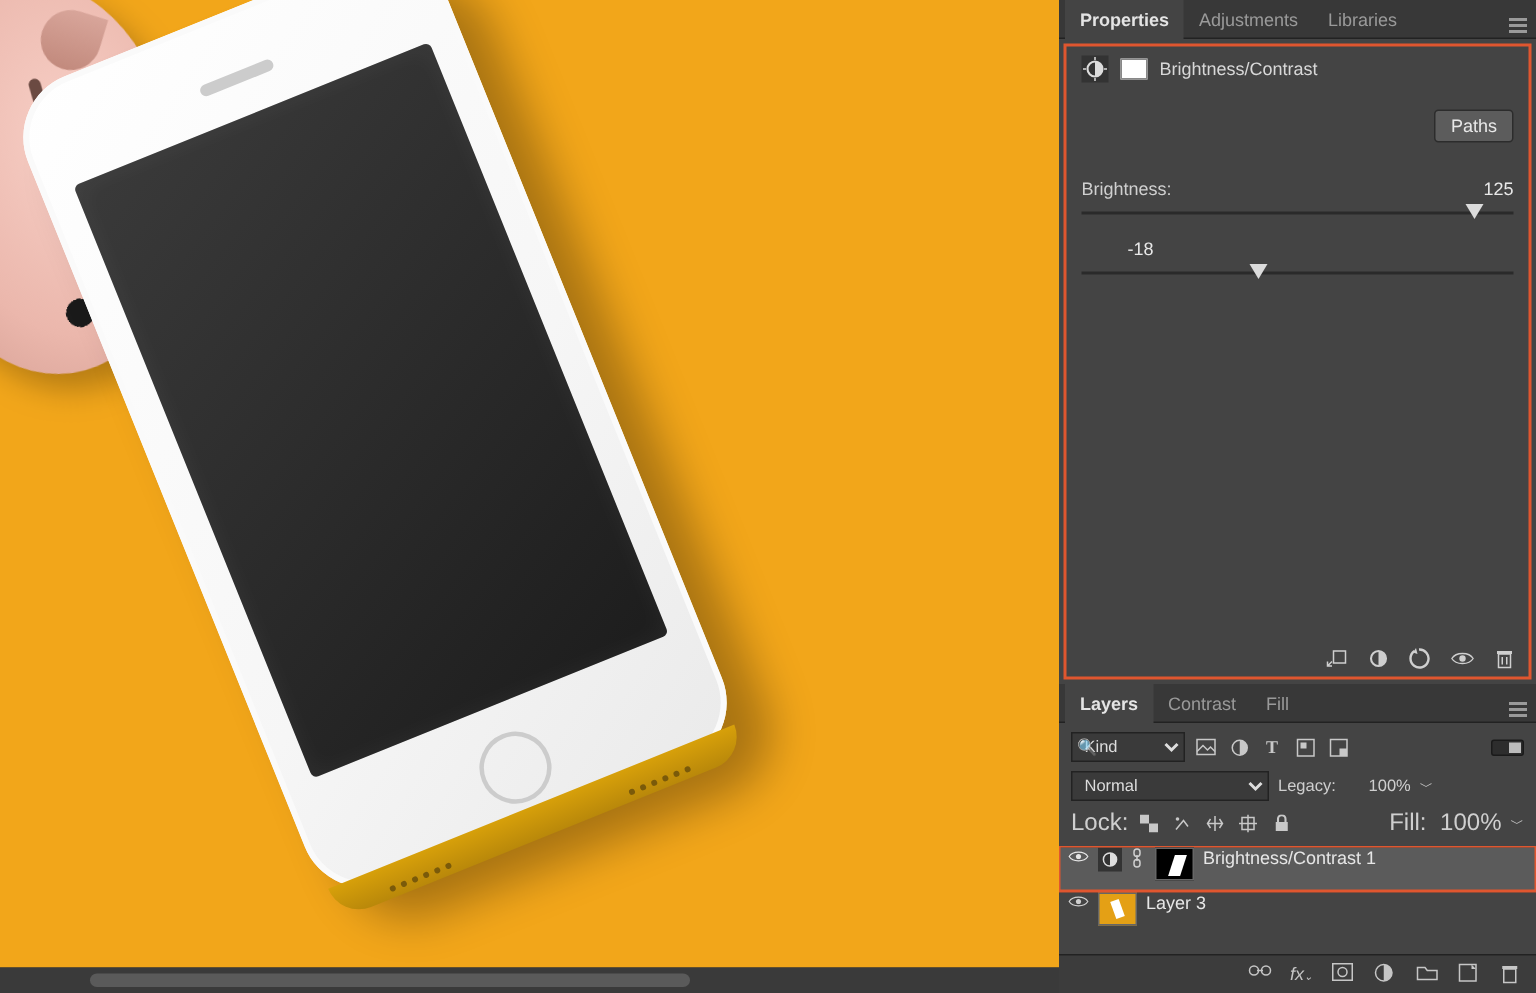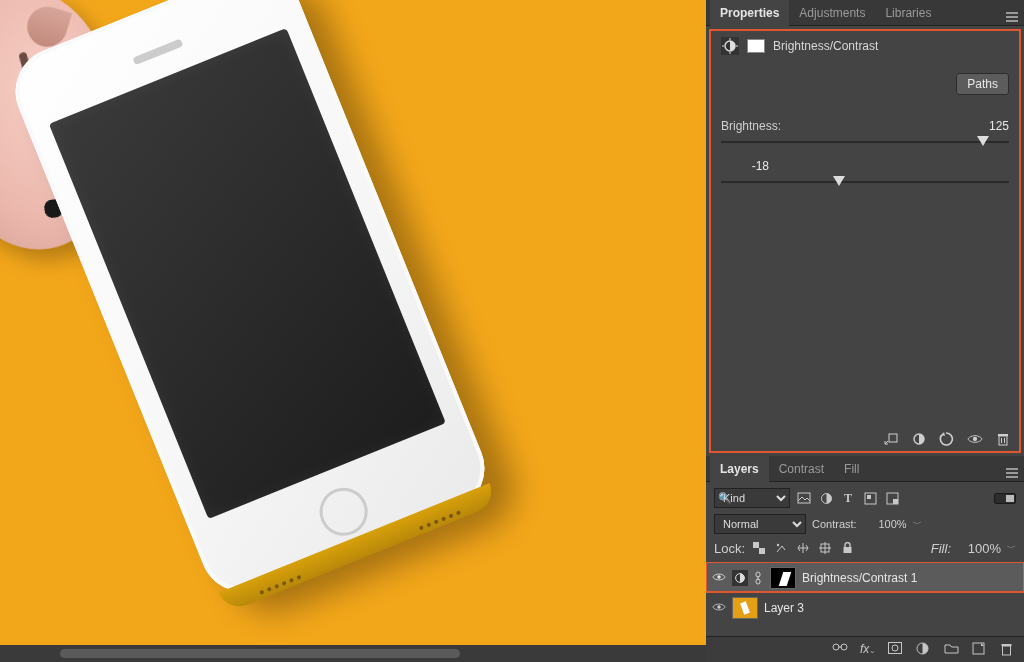--- a/index.html
+++ b/index.html
@@ -52,24 +52,24 @@
   .layers-panel{ flex:1; background:#444444; display:flex; flex-direction:column;}
   .layers-filter{ display:flex; align-items:center; gap:6px; padding:6px 8px;}
   .select{ background:#3a3a3a; border:1px solid #222; color:#ddd; height:20px; font-size:11px; padding:0 4px;}
   .icon-btn{ width:16px; height:16px; color:#c8c8c8; display:inline-flex; align-items:center; justify-content:center;}
   .filter-toggle{ margin-left:auto; width:22px; height:11px; background:#2d2d2d; border:1px solid #1a1a1a; border-radius:2px; position:relative;}
   .filter-toggle::after{content:"";position:absolute;right:1px;top:1px;width:8px;height:7px;background:#bbb;}
   .row2{ display:flex; align-items:center; gap:6px; padding:0 8px 6px 8px;}
   .row2 .lbl{ color:#cfcfcf; font-size:11px;}
   .pct{ width:44px; text-align:right;}
   .lock-row{ display:flex; align-items:center; gap:6px; padding:0 8px 6px 8px;}
-  .lock-row .lbl{color:#cfcfcf;font-size:13px;}
+  .lock-row .lbl{color:#cfcfcf;font-size:16px;}
   .lock-icons{ display:flex; gap:6px;}
   .layer-list{ flex:1; overflow:auto;}
-  .layer{ display:flex; align-items:center; height:30px; padding:0 6px; gap:6px; border-top:1px solid #393939;}
+  .layer{ display:flex; align-items:flex-start; height:30px; padding:0 6px; gap:6px; border-top:1px solid #393939;}
   .layer.selected{ background:#5b5b5b; outline:2px solid #e0562f; outline-offset:-1px;}
   .eye{ width:14px; height:14px; }
   .thumb{ width:26px; height:22px; border:1px solid #666; background:#222; display:inline-flex; align-items:center; justify-content:center;}
   .thumb.yellow{ background:#e4a015;}
   .thumb.checker{ background: repeating-conic-gradient(#bbb 0 25%, #888 0 50%) 50% / 8px 8px;}
   .thumb.mask{ background:#000; position:relative;}
   .thumb.mask::after{content:"";position:absolute;left:10px;top:4px;width:8px;height:14px;background:#fff;transform:skewX(-18deg);}
   .link-ico{ width:10px; color:#cfcfcf;}
   .layer-name{ color:#e6e6e6;}
   .layers-footer{ height:26px; background:#3c3c3c; border-top:1px solid #222; display:flex; align-items:center; justify-content:flex-end; gap:12px; padding:0 8px;}
@@ -241,24 +241,24 @@
       <span class="icon-btn">
           <svg width="13" height="13">
             <rect x="1" y="1" width="11" height="11" fill="none" stroke="#c8c8c8"></rect>
             <rect x="7" y="7" width="5" height="5" fill="#c8c8c8"></rect>
           </svg>
         </span>
       <span class="filter-toggle"></span>
     </div>
 
     <div class="row2">
-      <select class="select" style="width:92px;">
+      <select class="select" style="width:132px;">
         <option>Normal</option>
       </select>
-      <span class="lbl">Contrast:</span>
+      <span class="lbl">Legacy:</span>
       <span class="lbl pct">100%</span>
       <span class="chev">﹀</span>
     </div>
 
     <div class="lock-row">
       <span class="lbl">Lock:</span>
       <span class="lock-icons">
         <span class="icon-btn">
             <svg width="12" height="12">
               <rect width="12" height="12" fill="none"></rect>
@@ -284,21 +284,21 @@
               <line x1="0" y1="6" x2="12" y2="6" stroke="#c8c8c8"></line>
             </svg>
           </span>
         <span class="icon-btn">
             <svg width="11" height="12">
               <rect x="1.5" y="5" width="8" height="6" fill="#c8c8c8"></rect>
               <path d="M3 5V3a2.5 2.5 0 015 0v2" fill="none" stroke="#c8c8c8" stroke-width="1.4"></path>
             </svg>
           </span>
       </span>
-      <span class="lbl" style="margin-left:auto;font-style:italic;">Fill:</span>
+      <span class="lbl" style="margin-left:auto;">Fill:</span>
       <span class="lbl pct">100%</span>
       <span class="chev">﹀</span>
     </div>
 
     <div class="layer-list">
       <div class="layer selected">
         <span class="eye">
             <svg width="14" height="12" viewBox="0 0 18 12">
               <path d="M1 6c3-5 13-5 16 0-3 5-13 5-16 0z" fill="none" stroke="#e6e6e6"></path>
               <circle cx="9" cy="6" r="2.2" fill="#e6e6e6"></circle>

